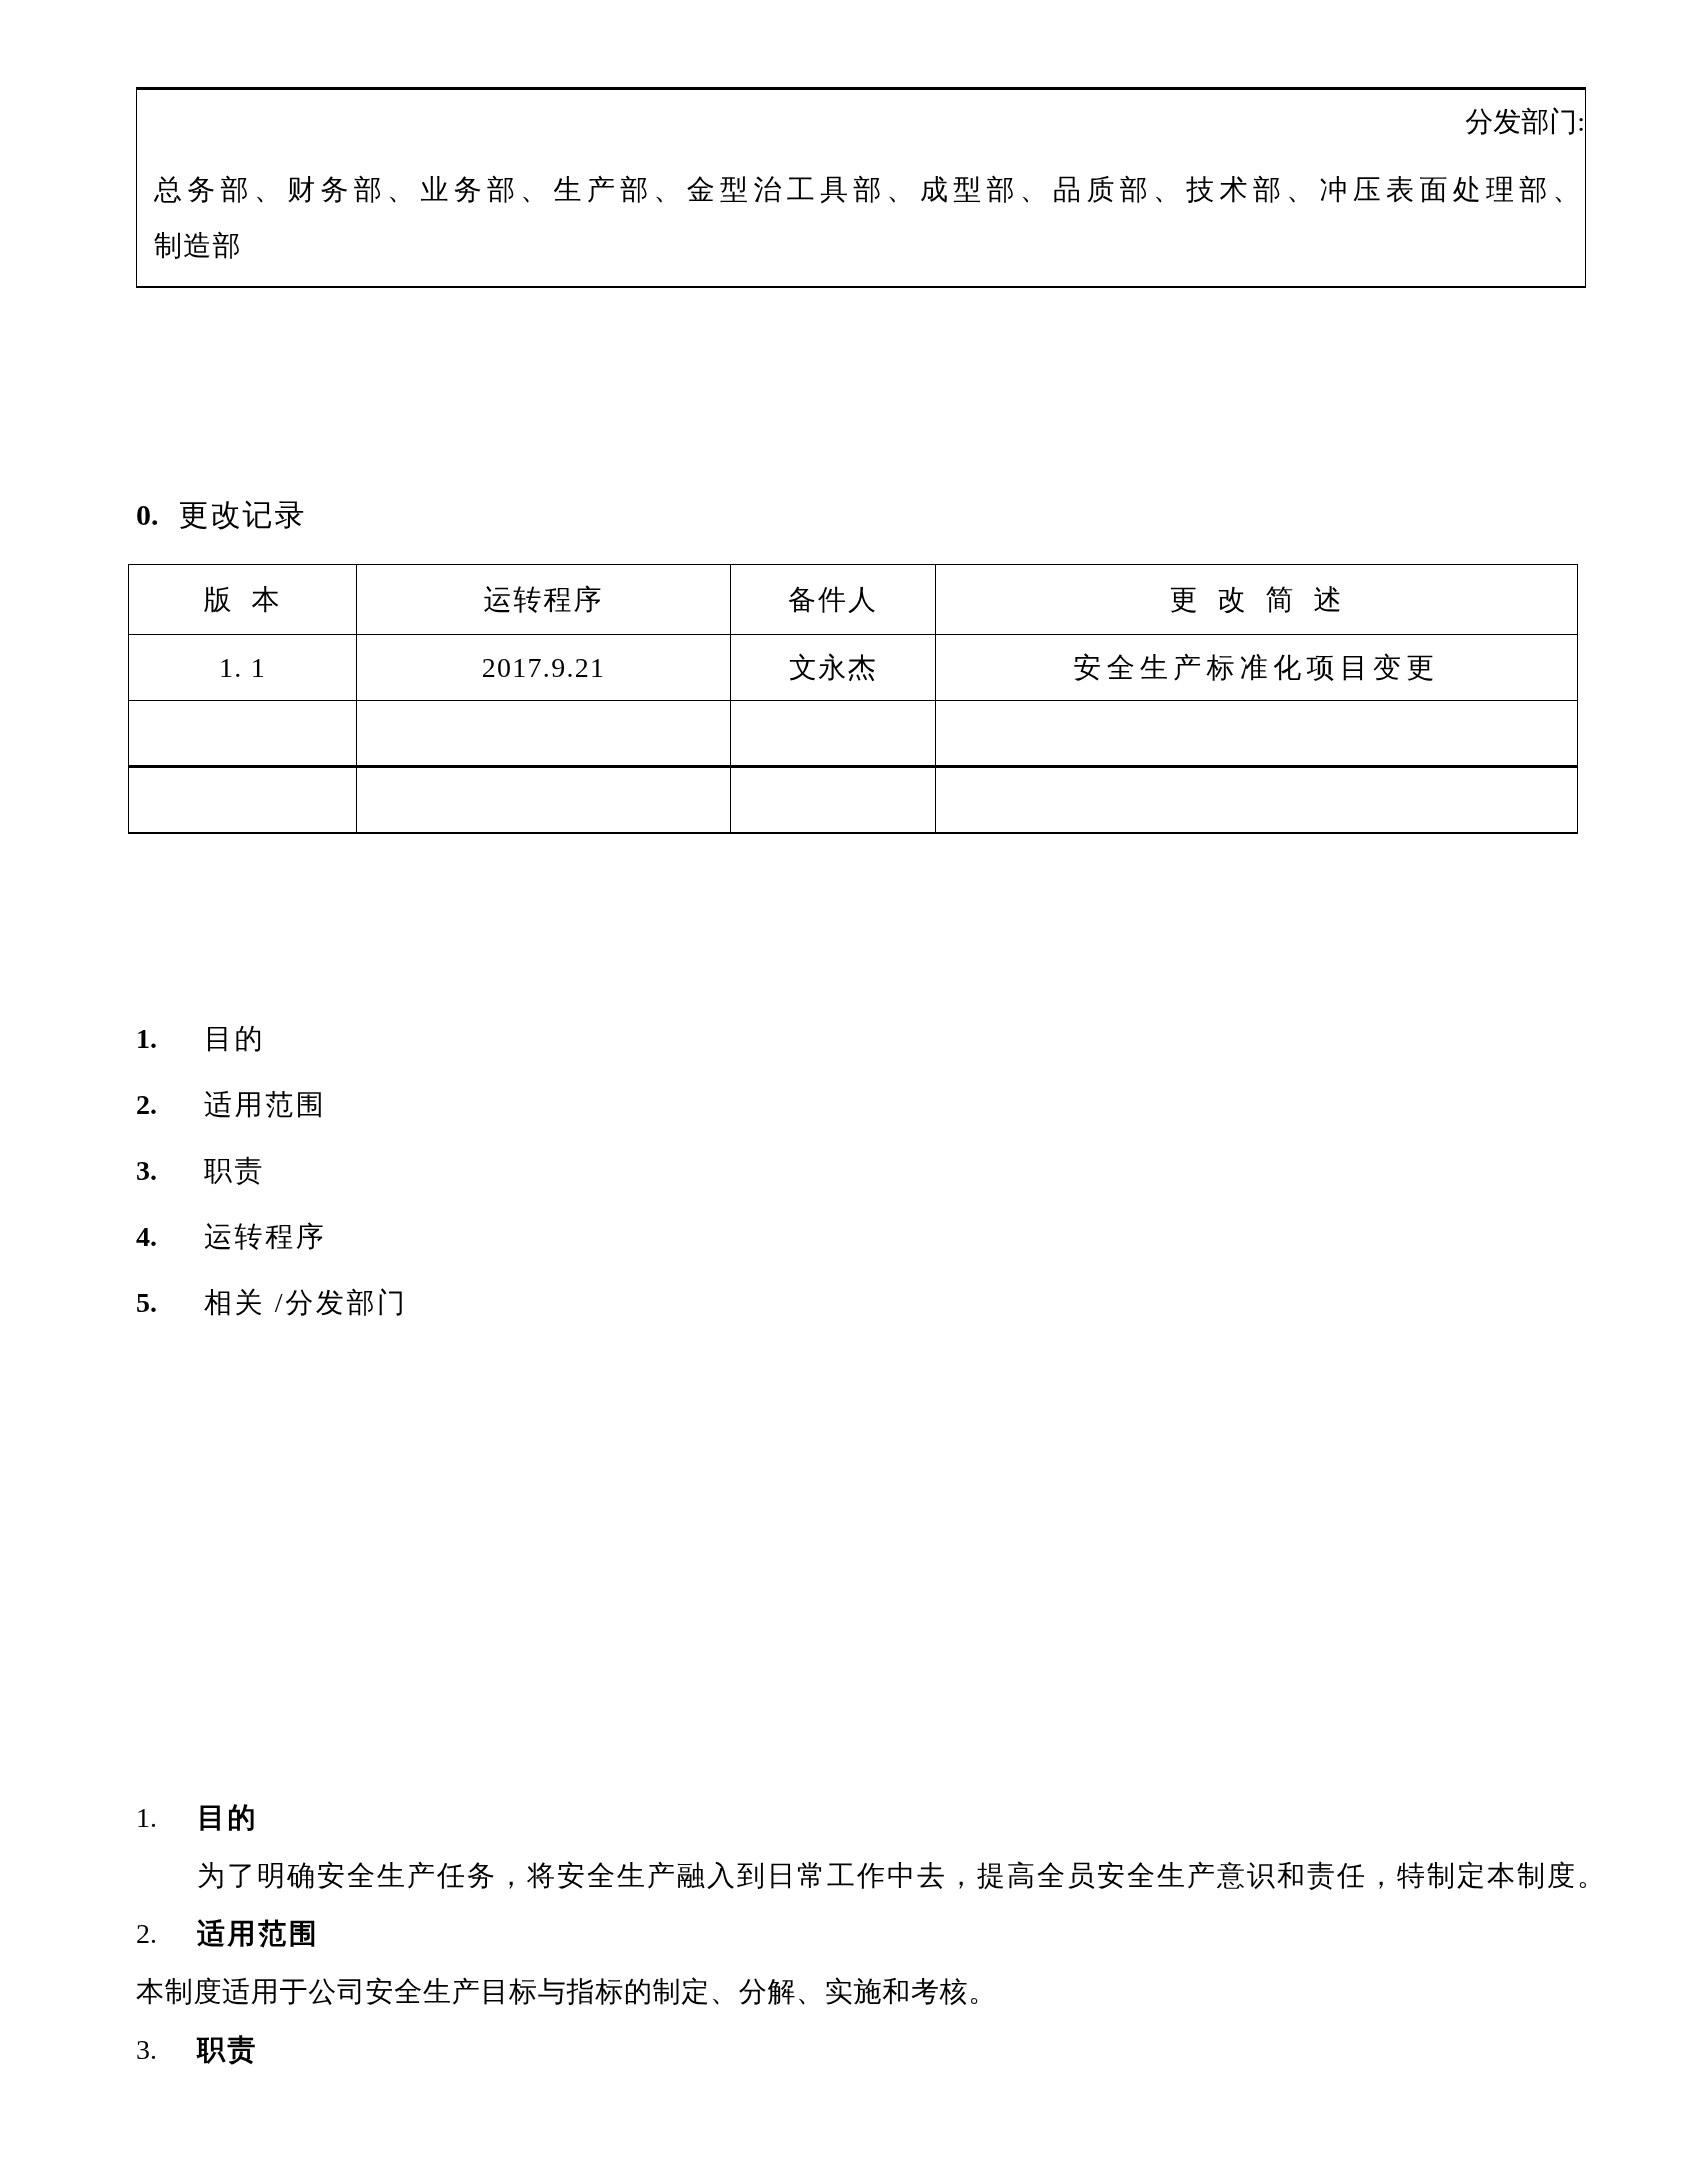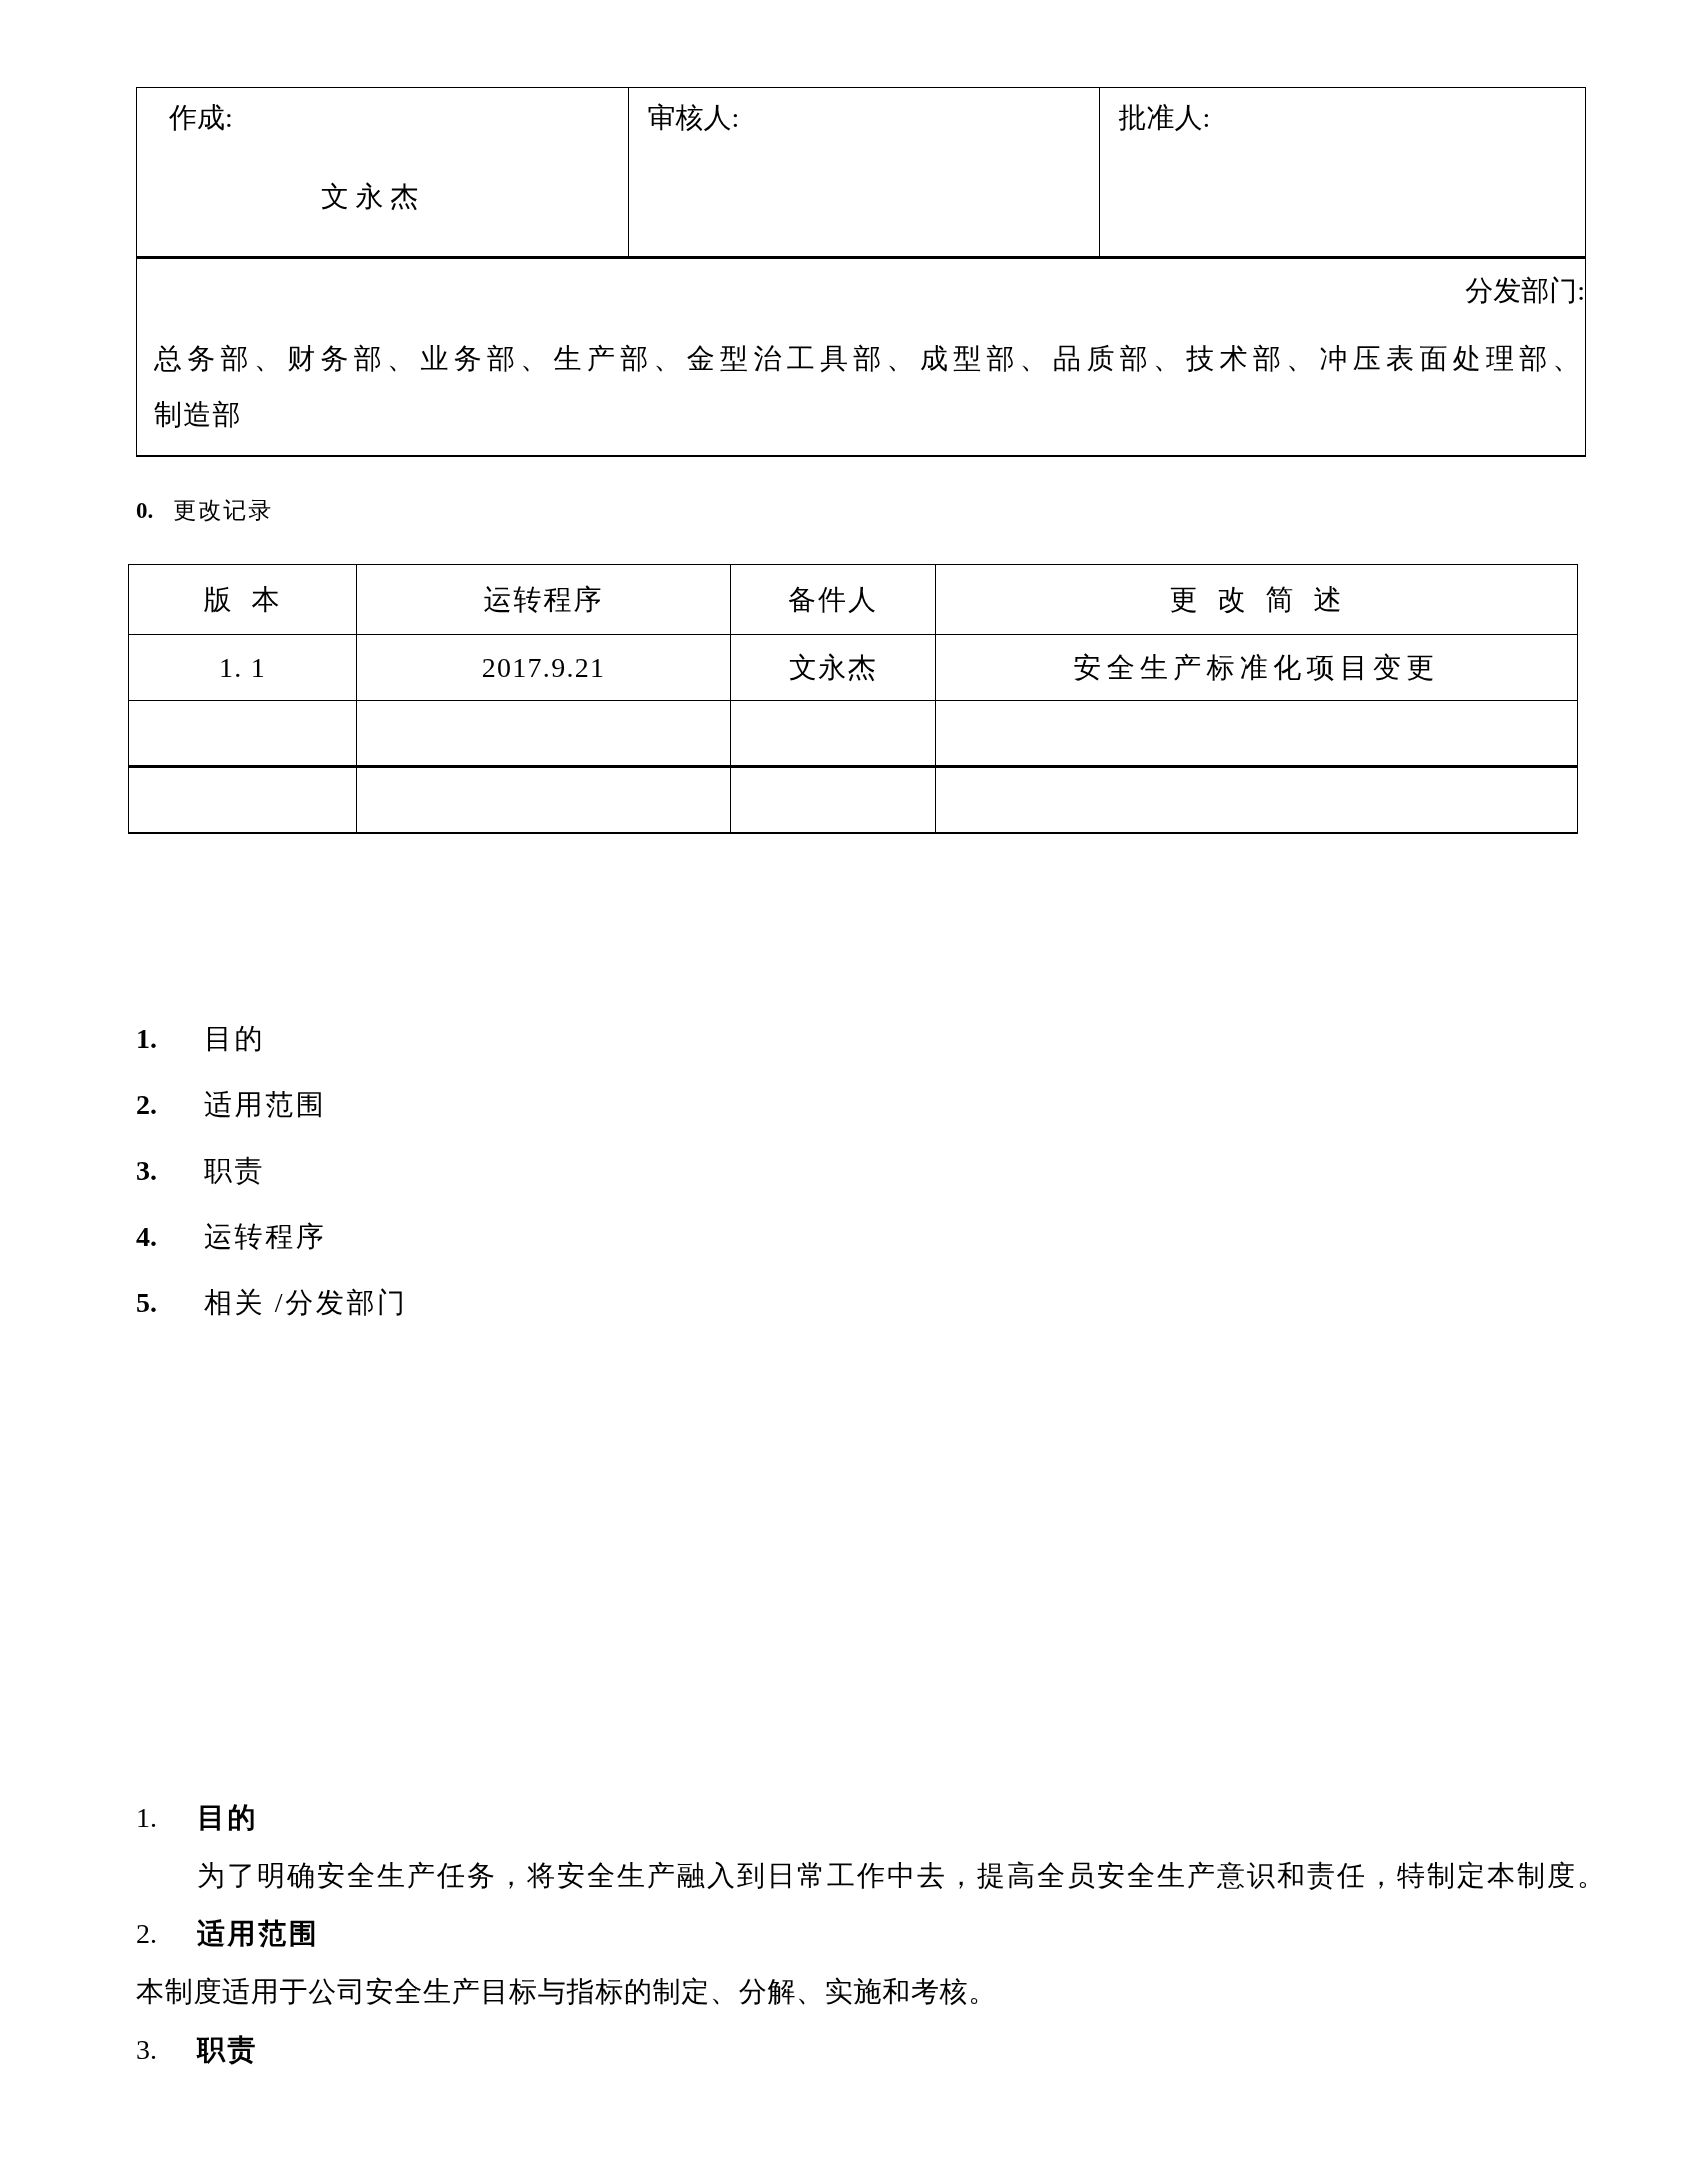--- a/index.html
+++ b/index.html
@@ -22,21 +22,21 @@
   .created-name{margin:41px 0 0 152px;letter-spacing:6.6px;}
   .approval-table .row-dist td{
     height:187px;padding:9.3px 0 0 17px;
     border-top:3.3px solid #000;border-bottom:2.6px solid #000;
   }
   .dist-label{margin-top:4px;text-align:right;}
   .dist-line1{margin-top:30px;letter-spacing:5.3px;white-space:nowrap;}
   .dist-line2{margin-top:18px;letter-spacing:1.3px;}
 
   
-  .sec0{position:absolute;left:136px;top:495px;font-size:23px;white-space:nowrap;}
+  .sec0{position:absolute;left:136px;top:495px;font-size:30px;white-space:nowrap;}
   .sec0-no{font-weight:bold;margin-right:20px;}
   .sec0-title{letter-spacing:2px;}
 
   
   .record-table{position:absolute;left:128px;top:564px;width:1449px;text-align:center;}
   .record-table td{border:1.3px solid #000;vertical-align:middle;padding:0;}
   .record-table .row-head td{height:69px;white-space:pre-wrap;letter-spacing:2px;}
   .record-table .row-data td{height:65px;letter-spacing:1.3px;}
   .record-table td.desc{letter-spacing:5.3px;}
   .record-table .row-empty-a td{height:64px;border-bottom:3.3px solid #000;}
@@ -61,32 +61,20 @@
 
 <div class="page">
 
   <table class="approval-table">
     <colgroup>
         <col style="width:492px">
         <col style="width:471px">
         <col style="width:486px">
       </colgroup>
     <tbody>
-      <tr class="row-sign">
-        <td class="cell-created">
-          <div>作成:</div>
-          <div class="created-name">文永杰</div>
-        </td>
-        <td>
-          <div>审核人:</div>
-        </td>
-        <td>
-          <div>批准人:</div>
-        </td>
-      </tr>
       <tr class="row-dist">
         <td colspan="3">
           <div class="dist-label">分发部门:</div>
           <div class="dist-line1">总务部、财务部、业务部、生产部、金型治工具部、成型部、品质部、技术部、冲压表面处理部、</div>
           <div class="dist-line2">制造部</div>
         </td>
       </tr>
     </tbody>
   </table>
 

